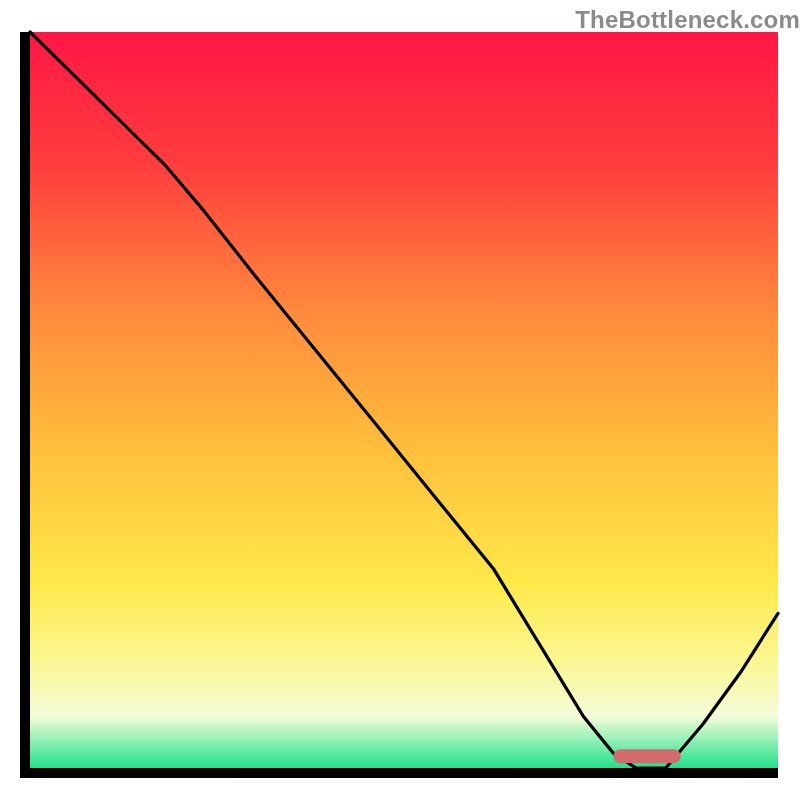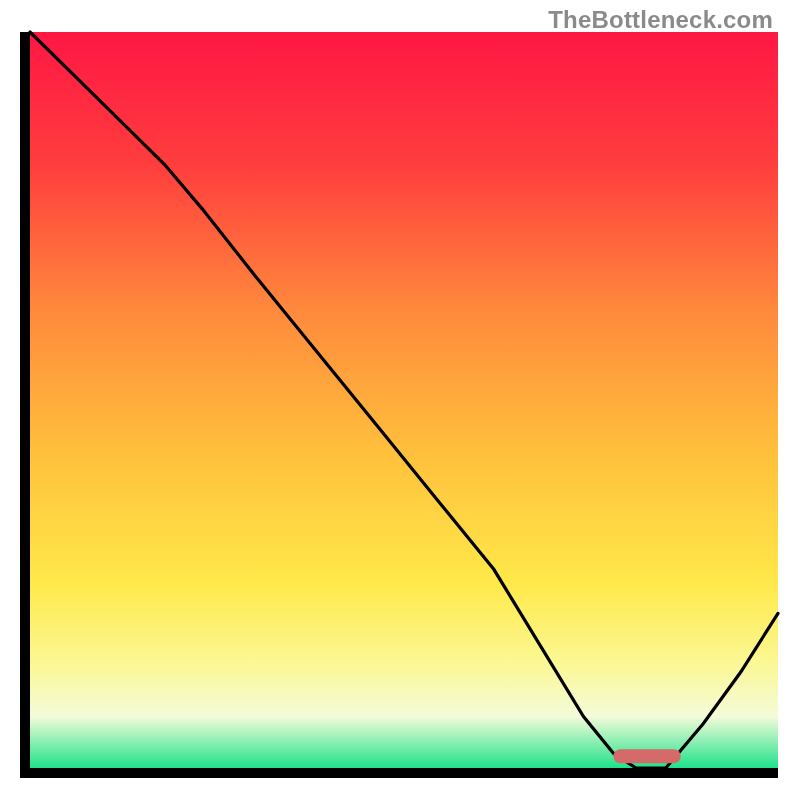--- a/index.html
+++ b/index.html
@@ -11,21 +11,21 @@
     font-family: Arial, Helvetica, sans-serif;
   }
   .wrap {
     position: relative;
     width: 800px;
     height: 800px;
   }
   .attribution {
     position: absolute;
     top: 6px;
-    right: 27px;
+    right: 0;
     font-size: 24px;
     font-weight: 700;
     color: #8a8a8a;
     letter-spacing: 0.2px;
   }
   svg {
     position: absolute;
     left: 0;
     top: 0;
   }

